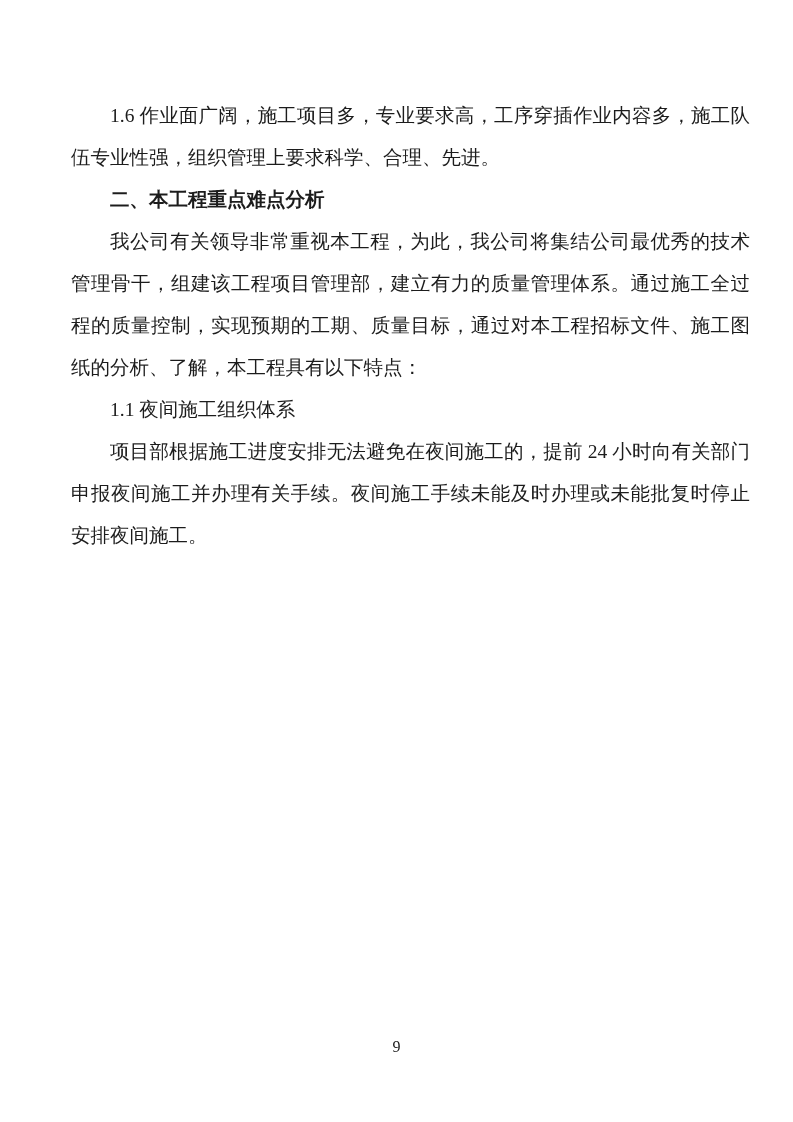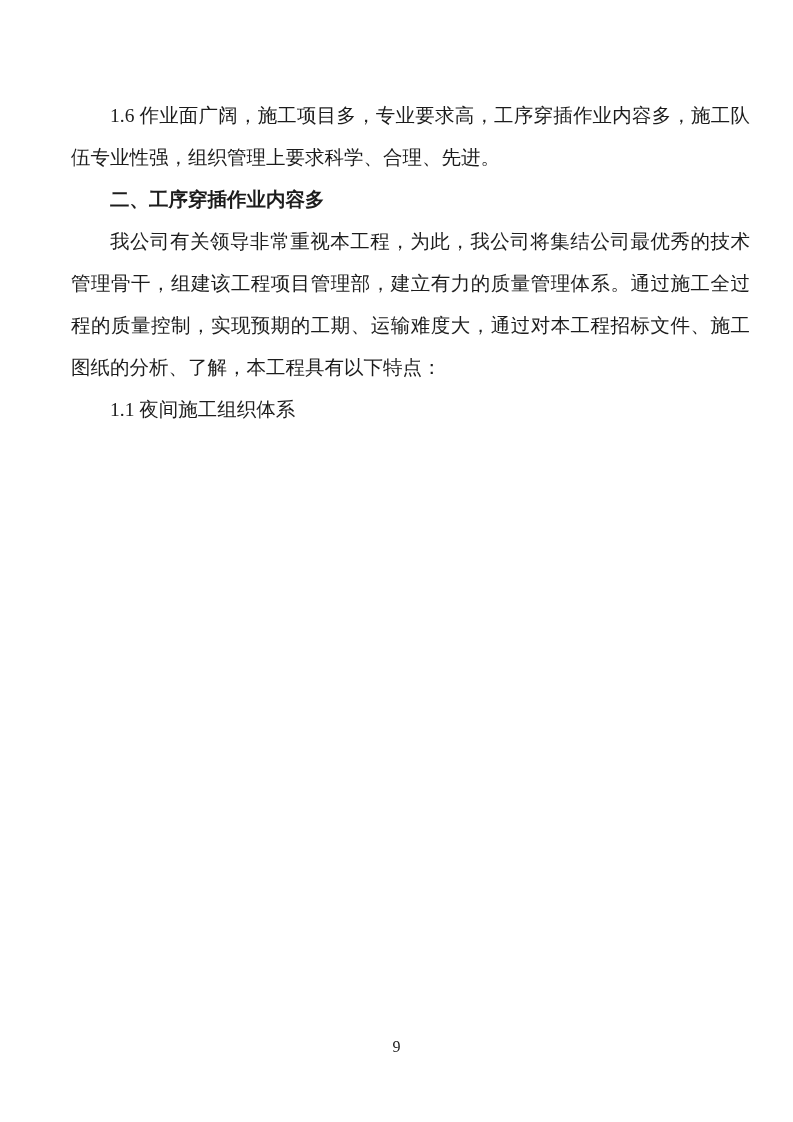--- a/index.html
+++ b/index.html
@@ -44,20 +44,21 @@
     line-height: 22px;
     color: #1c1c1c;
   }
 </style>
 </head>
 <body>
 
 <div class="page">
   <div class="content">
     <p>1.6 作业面广阔，施工项目多，专业要求高，工序穿插作业内容多，施工队伍专业性强，组织管理上要求科学、合理、先进。</p>
-    <p class="heading">二、工序穿插作业内容多</p>
-    <p>我公司有关领导非常重视本工程，为此，我公司将集结公司最优秀的技术管理骨干，组建该工程项目管理部，建立有力的质量管理体系。通过施工全过程的质量控制，实现预期的工期、运输难度大，通过对本工程招标文件、施工图纸的分析、了解，本工程具有以下特点：</p>
+    <p class="heading">二、本工程重点难点分析</p>
+    <p>我公司有关领导非常重视本工程，为此，我公司将集结公司最优秀的技术管理骨干，组建该工程项目管理部，建立有力的质量管理体系。通过施工全过程的质量控制，实现预期的工期、质量目标，通过对本工程招标文件、施工图纸的分析、了解，本工程具有以下特点：</p>
     <p>1.1 夜间施工组织体系</p>
+    <p>项目部根据施工进度安排无法避免在夜间施工的，提前 24 小时向有关部门申报夜间施工并办理有关手续。夜间施工手续未能及时办理或未能批复时停止安排夜间施工。</p>
   </div>
   <div class="footer">
     <span>9</span>
   </div>
 </div>
 
 </body></html>

